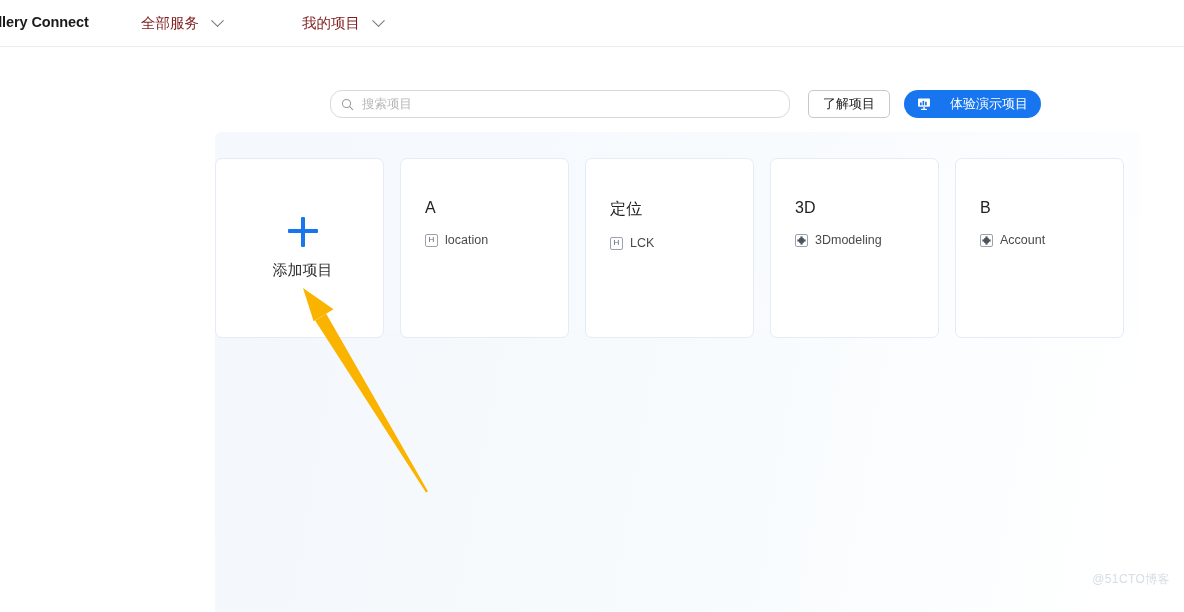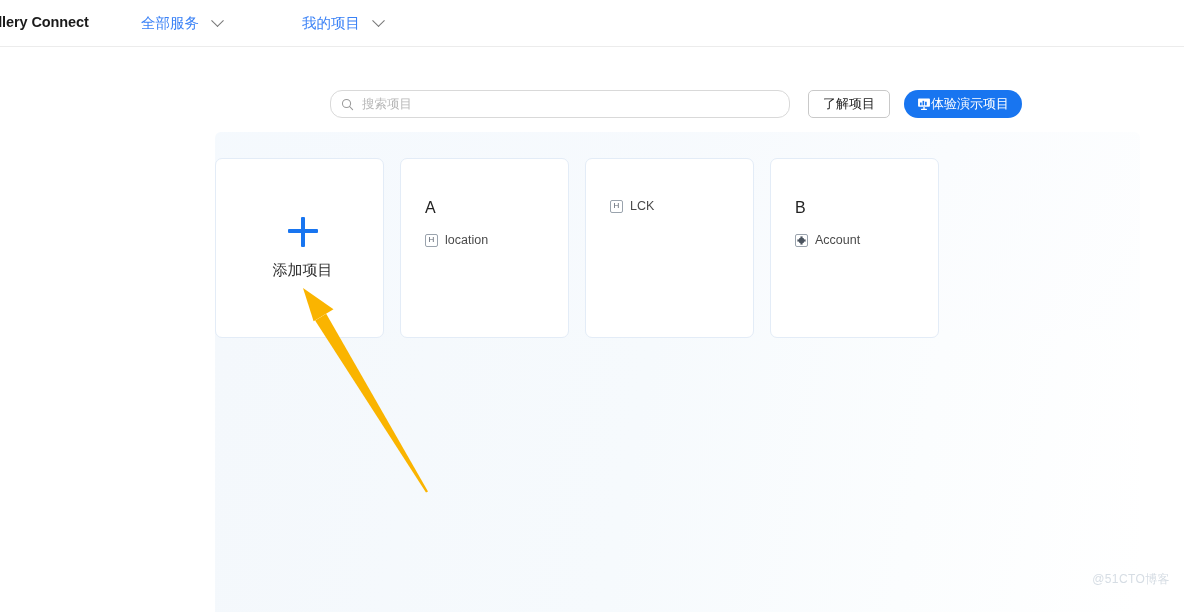--- a/index.html
+++ b/index.html
@@ -38,21 +38,21 @@
     z-index:5;
   }
   .brand {
     position:absolute; left:-21px; top:14px;
     font-size:14.5px; font-weight:bold; color:#1a1a1a;
     letter-spacing:-0.1px; white-space:nowrap;
   }
   .nav-item {
     position:absolute; top:14px;
     display:flex; align-items:center; gap:14px;
-    font-size:14.5px; color:#3b82f6; white-space:nowrap;
+    font-size:14.5px; color:#7f1d1d; white-space:nowrap;
     cursor:pointer;
   }
   .nav-1 { left:141px; }
   .nav-2 { left:256px;margin-left:46px; }
   .chev {
     display:inline-block; width:9px; height:9px;
     border-right:1.4px solid #777; border-bottom:1.4px solid #777;
     transform:rotate(45deg) translate(-2px,-2px);
   }
 
@@ -85,21 +85,21 @@
     font-size:13px; font-family:inherit;
     display:flex; align-items:center; justify-content:center;
     cursor:pointer; white-space:nowrap;
   }
   .btn-primary {
     margin-left:14px;
     height:28px; padding:0 13px;
     border:none; border-radius:14px;
     background:#1875f0; color:#fff;
     font-size:13px; font-family:inherit;
-    display:flex; align-items:center; gap:0;
+    display:flex; align-items:center; gap:19px;
     cursor:pointer; white-space:nowrap;
   }
 
   
   .cards {
     position:absolute; left:215px; top:158px;
     display:flex; gap:16px; z-index:3;
   }
   .card {
     width:169px; height:180px;
@@ -218,26 +218,34 @@
 
     <div class="card card-proj">
       <div class="card-title">A</div>
       <div class="card-sub">
         <span class="mini-ico">H</span>
         <span>location</span>
       </div>
     </div>
 
     <div class="card card-proj">
+      <div class="card-title">定位</div>
       <div class="card-sub">
         <span class="mini-ico">H</span>
         <span>LCK</span>
       </div>
     </div>
 
+    <div class="card card-proj">
+      <div class="card-title">3D</div>
+      <div class="card-sub">
+        <span class="mini-ico dot"></span>
+        <span>3Dmodeling</span>
+      </div>
+    </div>
 
     <div class="card card-proj">
       <div class="card-title">B</div>
       <div class="card-sub">
         <span class="mini-ico dot"></span>
         <span>Account</span>
       </div>
     </div>
   </div>
 

